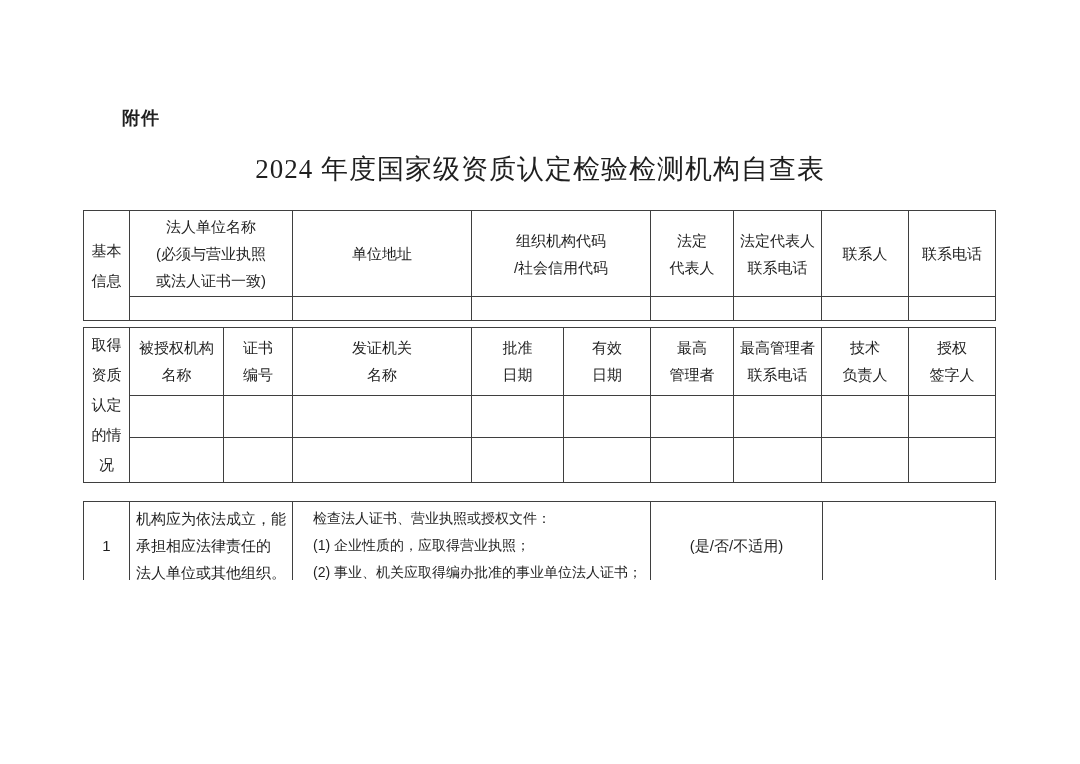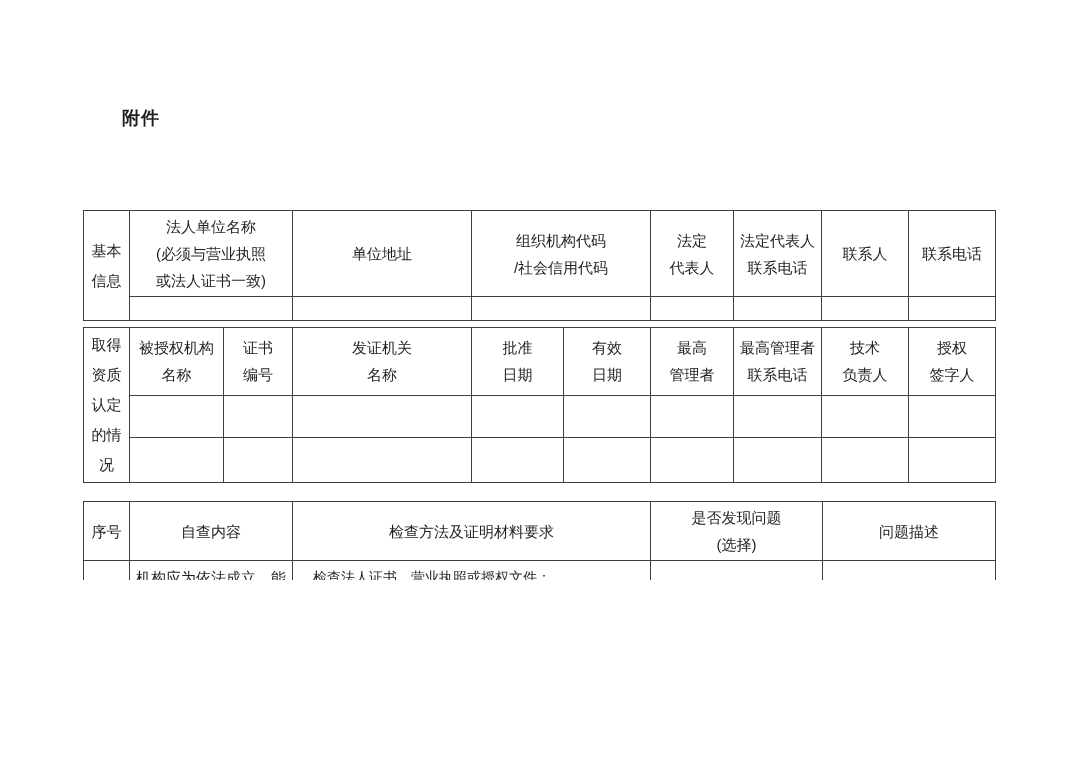--- a/index.html
+++ b/index.html
@@ -57,20 +57,21 @@
   }
   td.method { font-size:14px;padding-left:20px; }
 </style>
 </head>
 <body>
 
 <div class="page">
 
   <div class="attachment">附件</div>
 
+  <div class="doc-title">2024 年度国家级资质认定检验检测机构自查表</div>
 
   <table class="t t1a">
     <colgroup>
       <col style="width:46px">
         <col style="width:163px">
         <col style="width:179px">
         <col style="width:179px">
       <col style="width:83px">
         <col style="width:88px">
         <col style="width:87px">
@@ -171,28 +172,20 @@
 
   <table class="t t2">
     <colgroup>
       <col style="width:46px">
         <col style="width:163px">
         <col style="width:358px">
       <col style="width:172px">
         <col style="width:173px">
     </colgroup>
     <tbody>
-      <tr class="h57">
-        <td class="hdr">序号</td>
-        <td class="hdr">自查内容</td>
-        <td class="hdr">检查方法及证明材料要求</td>
-        <td class="hdr">是否发现问题
-(选择)</td>
-        <td class="hdr">问题描述</td>
-      </tr>
       <tr class="h83">
         <td>1</td>
         <td class="left">机构应为依法成立，能
 承担相应法律责任的
 法人单位或其他组织。</td>
         <td class="left method">检查法人证书、营业执照或授权文件：
 (1) 企业性质的，应取得营业执照；
 (2) 事业、机关应取得编办批准的事业单位法人证书；</td>
         <td>(是/否/不适用)</td>
         <td></td>

